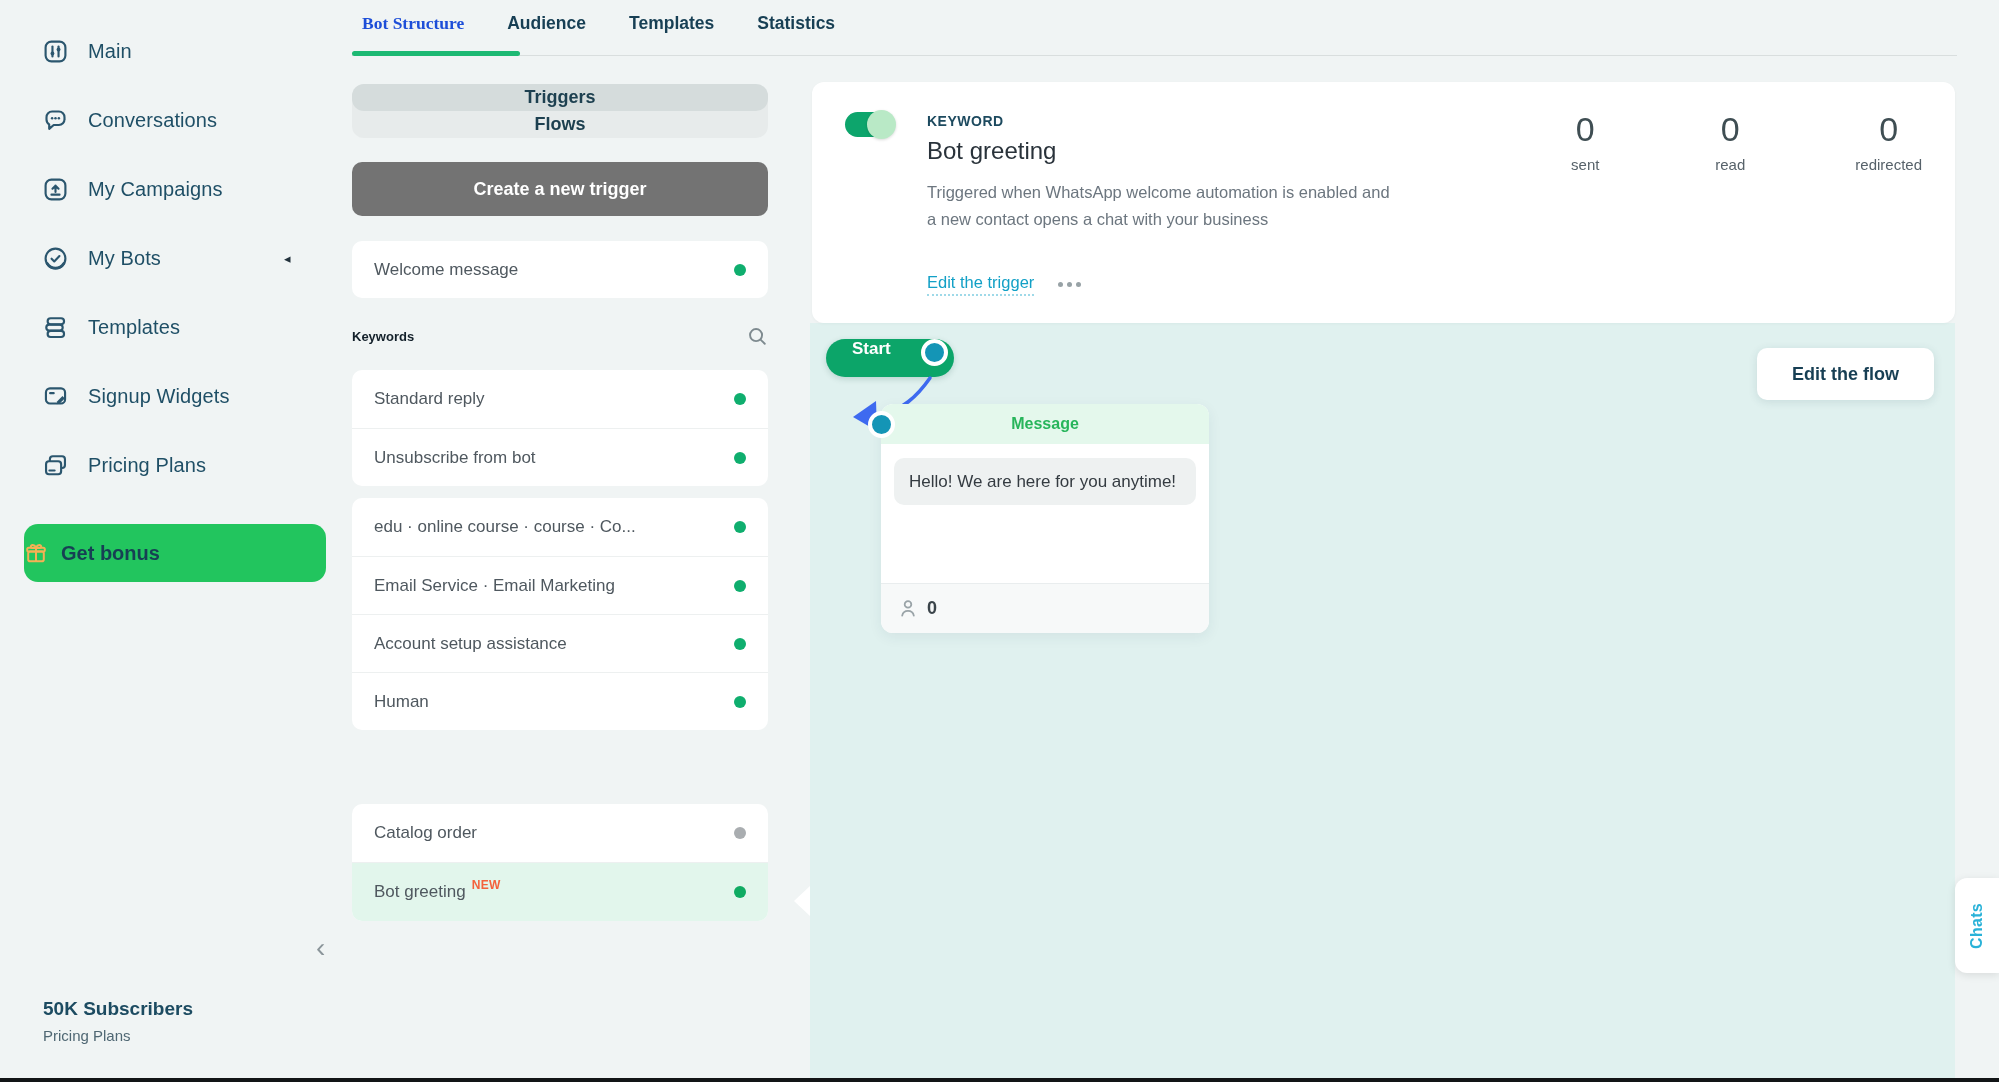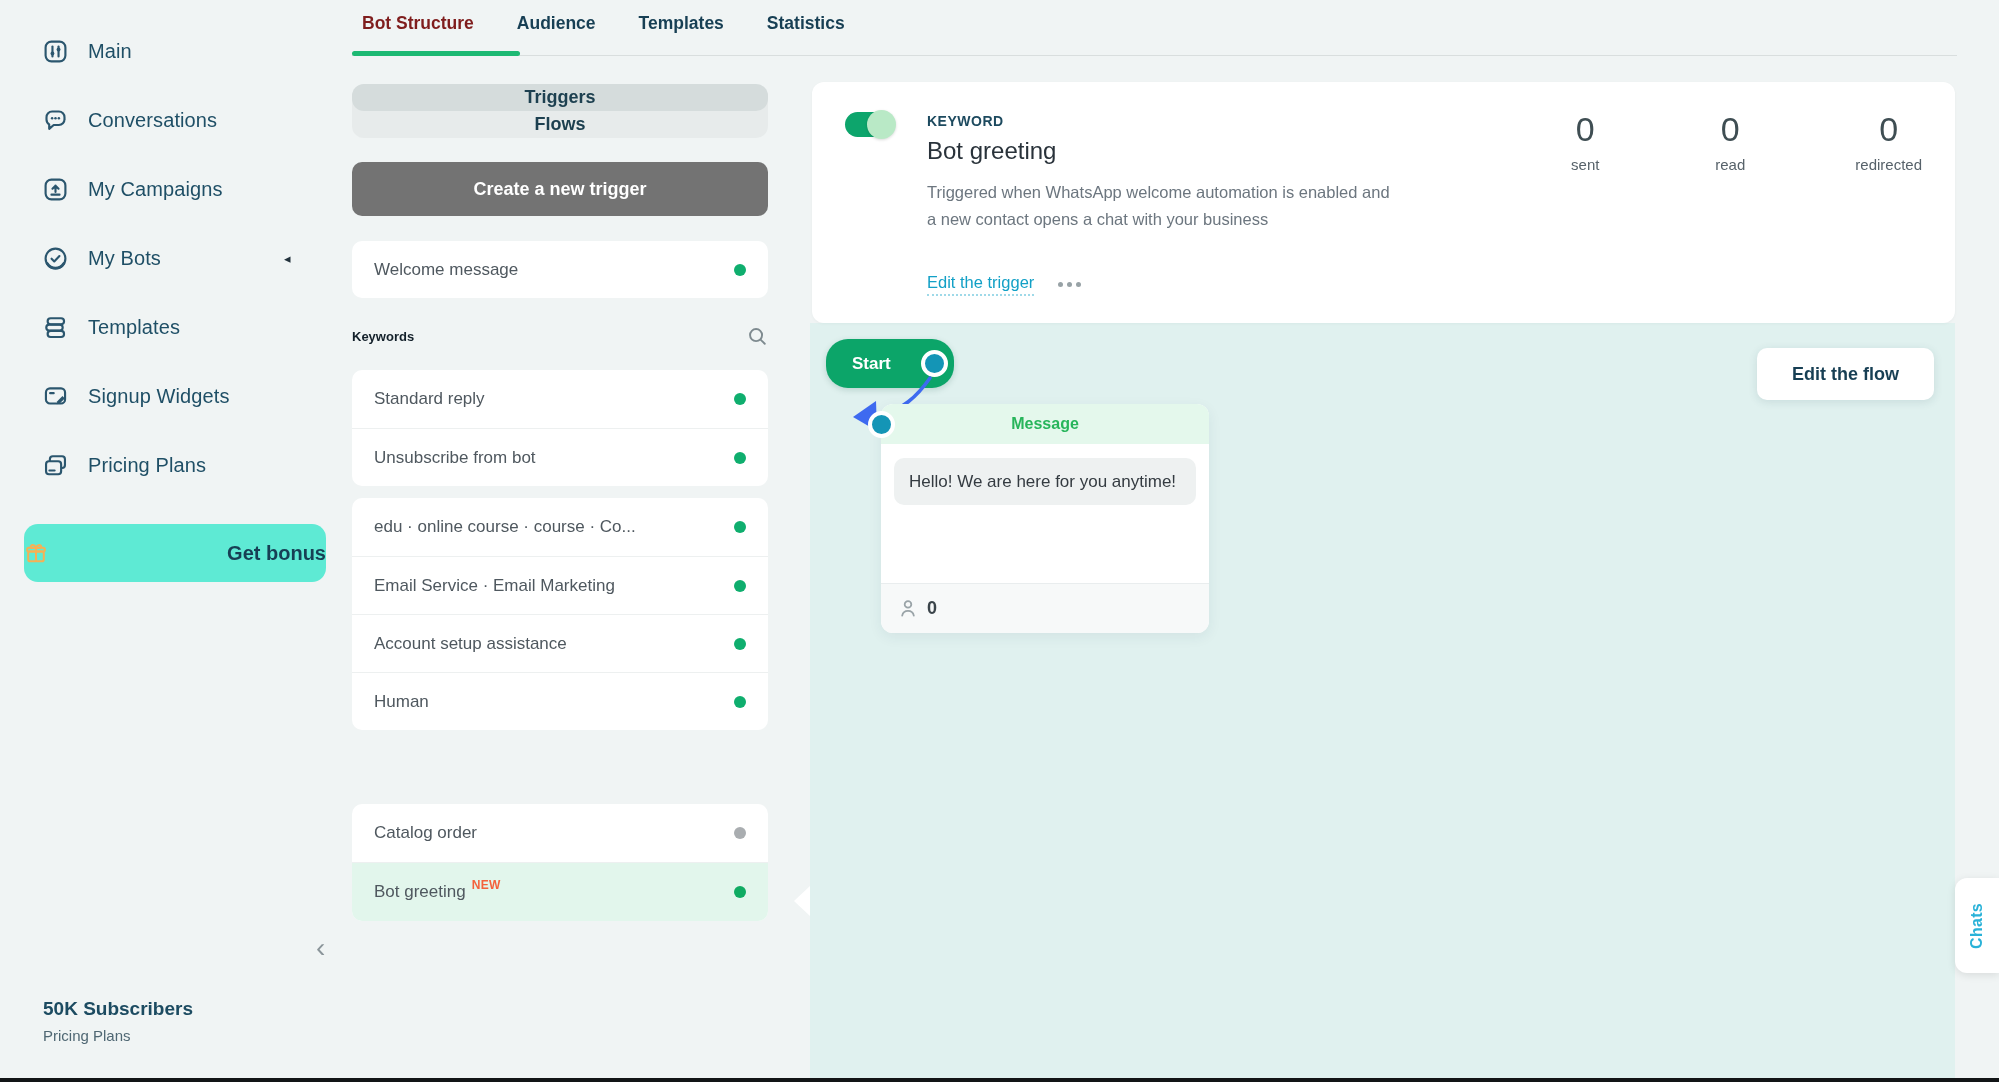--- a/index.html
+++ b/index.html
@@ -11,30 +11,30 @@
   .canvas { position:absolute; left:810px; top:323px; width:1145px; height:755px; background:#e0f1ef; }
   .collapse-handle { position:absolute; left:794px; top:886px; width:0; height:0;
     border-top:15px solid transparent; border-bottom:15px solid transparent; border-right:16px solid #ffffff; cursor:pointer; }
 
   
   .sidebar { position:absolute; left:0; top:0; width:340px; height:1082px; }
   .nav-item { position:absolute; left:0; width:340px; height:40px; display:flex; align-items:center; cursor:pointer; }
   .nav-item .ic { width:27px; height:27px; margin-left:42px; flex:0 0 auto; }
   .nav-item .lbl { margin-left:19px; font-size:20px; font-weight:500; color:#1f4f66; letter-spacing:.1px; }
   .nav-caret { position:absolute; left:284px; font-size:13px; color:#22313b; }
-  .bonus-btn { position:absolute; left:24px; top:524px; width:302px; height:58px; background:#5eead4; border-radius:14px;
-    display:flex; align-items:center; justify-content:space-between; gap:13px; cursor:pointer; }
+  .bonus-btn { position:absolute; left:24px; top:524px; width:302px; height:58px; background:#22c55e; border-radius:14px;
+    display:flex; align-items:center; justify-content:flex-start; gap:13px; cursor:pointer; }
   .bonus-btn .lbl { font-size:20px; font-weight:700; color:#173f54; }
   .side-footer-title { position:absolute; left:43px; top:998px; font-size:19px; font-weight:600; color:#1c4b61; }
   .side-footer-sub { position:absolute; left:43px; top:1027px; font-size:15px; color:#4f6773; }
 
   
   .tabs { position:absolute; left:362px; top:13px; display:flex; gap:43px; }
   .tab { font-size:17.5px; font-weight:700; color:#173f54; cursor:pointer; }
-  .tab.active { color:#7f1d1d; }
+  .tab.active { color:#1d4ed8;font-family:Liberation Serif, serif; }
   .tab-underline { position:absolute; left:352px; top:51px; width:168px; height:5px; border-radius:3px; background:#1db973; z-index:2; }
   .tab-divider { position:absolute; left:352px; top:55px; width:1605px; height:1px; background:#d9dede; }
 
   
   .seg { position:absolute; left:352px; top:84px; width:416px; height:54px; background:#e7ebeb; border-radius:12px; display:flex;flex-direction:column; }
   .seg .opt { flex:1; display:flex; align-items:center; justify-content:center; font-size:18px; font-weight:700; color:#1d4050; border-radius:12px; cursor:pointer; }
   .seg .opt.active { background:#d5dcdc; }
   .create-btn { position:absolute; left:352px; top:162px; width:416px; height:54px; background:#737373; border-radius:10px;
     display:flex; align-items:center; justify-content:center; color:#fff; font-size:18px; font-weight:700; cursor:pointer; }
   .row-card { position:absolute; left:352px; width:416px; background:#fff; border-radius:10px; }
@@ -59,22 +59,22 @@
   .kedit { font-size:16.5px; color:#12a0c6; border-bottom:2px dotted #9fd9e8; padding-bottom:2px; cursor:pointer; }
   .menu-dots { display:flex; gap:4px; cursor:pointer; }
   .menu-dots span { width:5px; height:5px; border-radius:50%; background:#98a2a6; }
   .kstats { position:absolute; right:33px; top:28px; display:flex; gap:105px; }
   .stat { display:flex; flex-direction:column; align-items:center; min-width:40px; }
   .stat .v { font-size:34px; color:#3f4e53; }
   .stat .l { font-size:15px; color:#57626
 6; margin-top:7px; color:#57626a; }
 
   
-  .start-pill { position:absolute; left:826px; top:339px; width:128px; height:49px; border-radius:22px; background:#0ca569;
-    display:flex; align-items:center; box-shadow:0 2px 6px rgba(10,80,60,.18); cursor:pointer; }
+  .start-pill { position:absolute; left:826px; top:339px; width:128px; height:38px; border-radius:22px; background:#0ca569;
+    display:flex; box-shadow:0 2px 6px rgba(10,80,60,.18); cursor:pointer; }
   .start-pill .lbl { color:#fff; font-size:17px; font-weight:700; margin-left:26px; }
   .port { width:27px; height:27px; border-radius:50%; background:#1495b6; border:4.5px solid #fff; }
   .start-pill .port { margin-left:auto; margin-right:6px; }
   .arrow-svg { position:absolute; left:840px; top:360px; width:120px; height:80px; pointer-events:none; }
 
   .msg-card { position:absolute; left:881px; top:404px; width:328px; height:229px; background:#fff; border-radius:12px;
     box-shadow:0 4px 14px rgba(23,63,84,.07); }
   .msg-head { height:40px; background:#e4f8ec; border-radius:12px 12px 0 0; display:flex; align-items:center; justify-content:center;
     font-size:16px; font-weight:700; color:#27b55b; }
   .msg-card .in-port { position:absolute; left:-13px; top:7px; }

